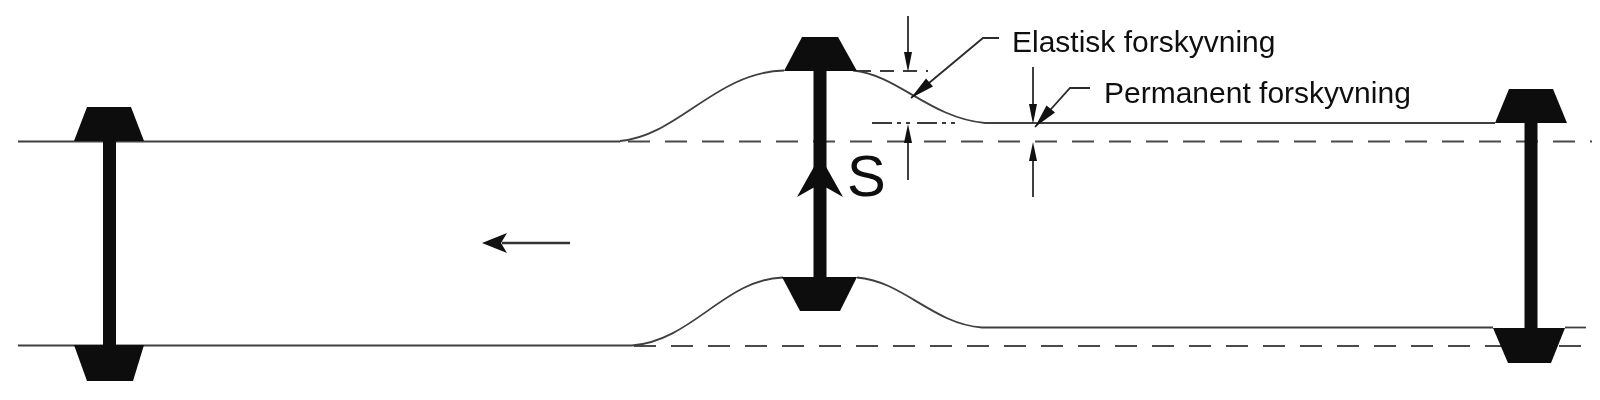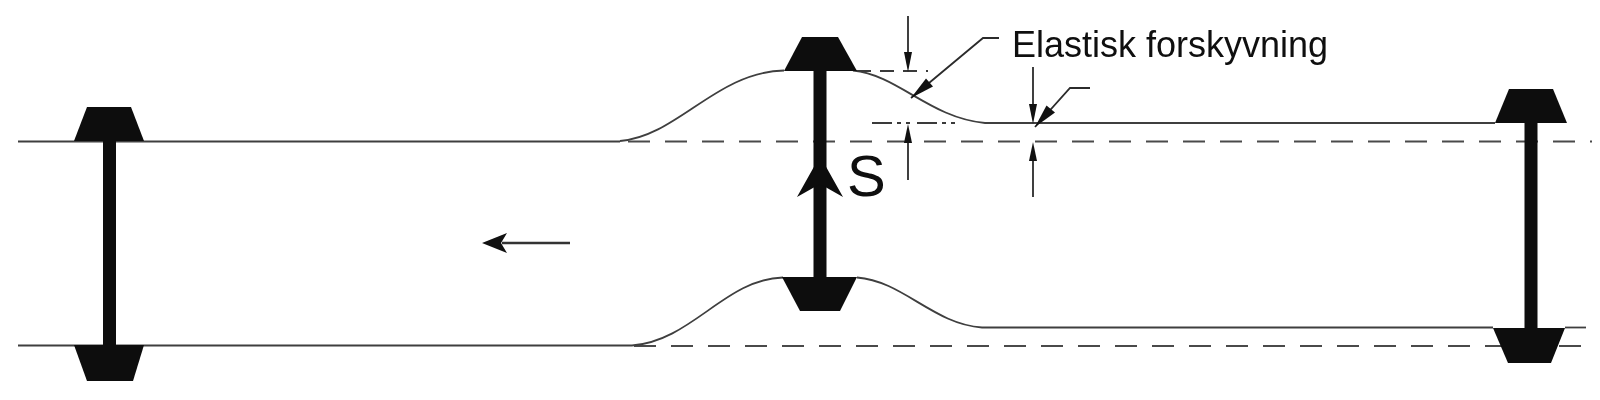--- a/index.html
+++ b/index.html
@@ -9,21 +9,21 @@
     background:#ffffff;
     overflow:hidden;
     font-family:"Liberation Sans", sans-serif;
   }
   #drawing{position:absolute;left:0;top:0;}
   .diag-label{
     position:absolute;
     color:#0f0f0f;
     line-height:1;
     white-space:nowrap;
-    font-size:36px;
+    font-size:30px;
   }
   #elastic-label{left:1012px;top:27px;}
   #permanent-label{left:1104px;top:78px;}
   #force-label{left:847px;top:147px;font-size:58px;}
 </style>
 </head>
 <body>
 
 <div id="stage">
 
@@ -93,15 +93,16 @@
 
     <g fill="#0d0d0d">
       <polygon points="1509,89 1553,89 1567,123 1495,123"></polygon>
       <rect x="1524.5" y="123" width="13" height="205"></rect>
       <polygon points="1493,328 1565,328 1551,363 1508,363"></polygon>
     </g>
   </svg>
 
   <div class="diag-label" id="elastic-label">Elastisk forskyvning</div>
 
+  <div class="diag-label" id="permanent-label">Permanent forskyvning</div>
 
   <div class="diag-label" id="force-label">S</div>
 </div>
 
 </body></html>

